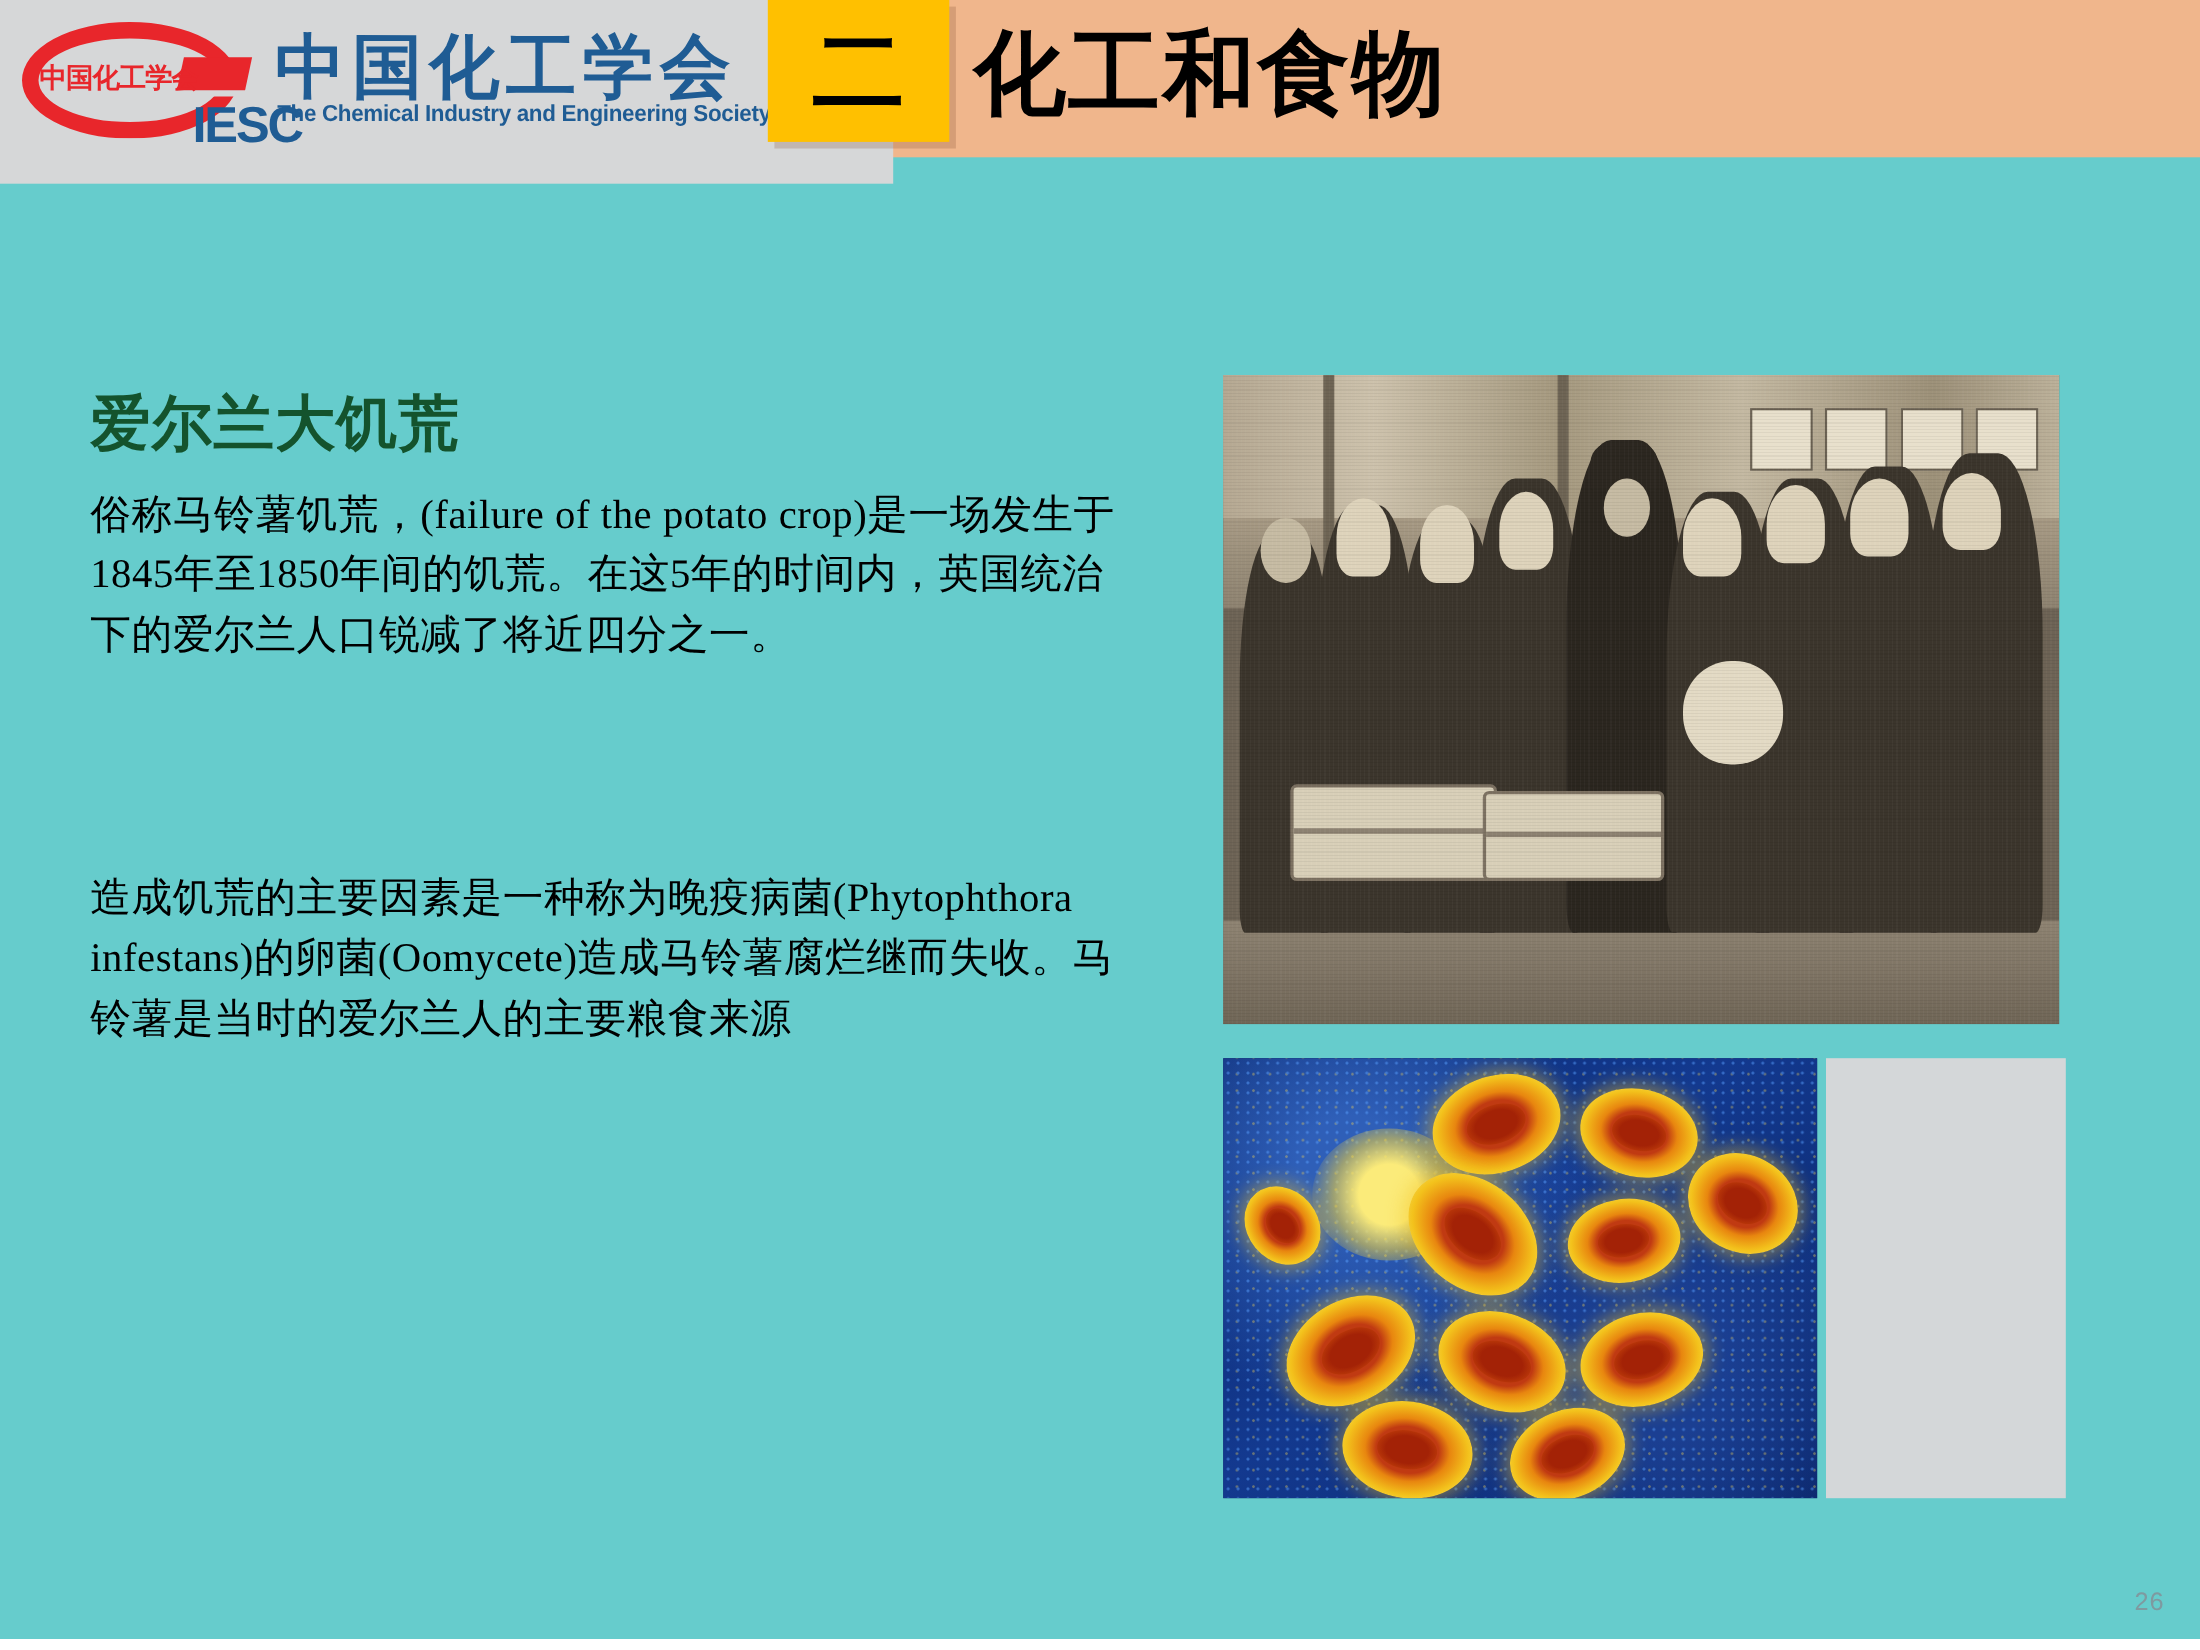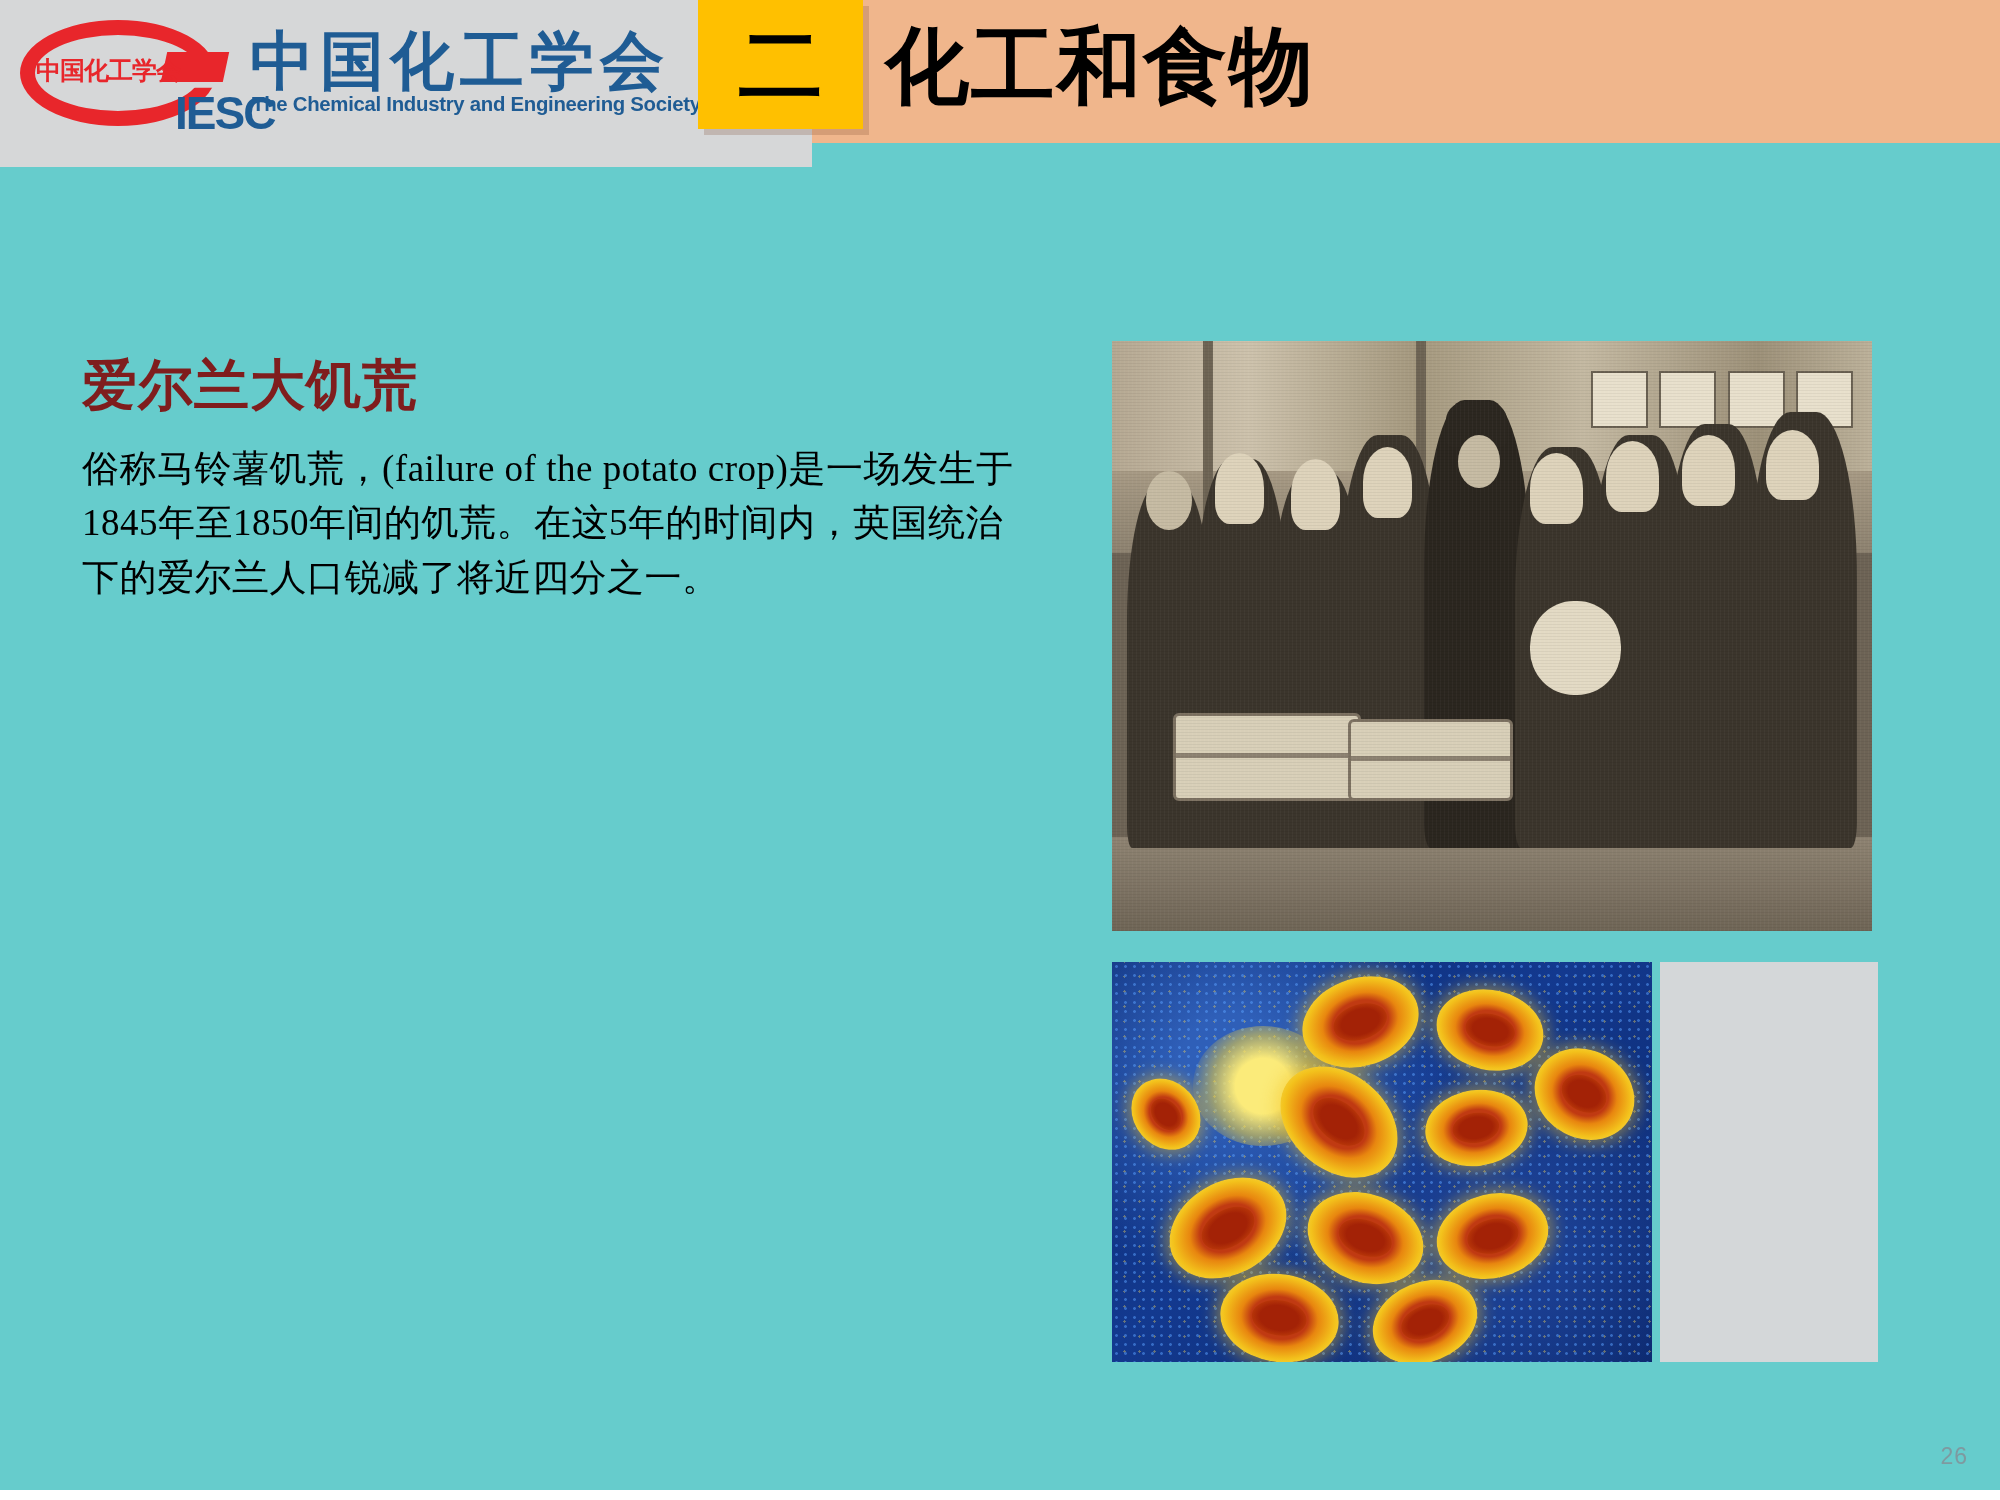--- a/index.html
+++ b/index.html
@@ -136,21 +136,21 @@
     left: 82px;
     width: 960px;
   }
   .sec-1 { top: 355px; }
   .sec-2 { top: 790px; }
 
   .sec-heading {
     font-family: "DejaVu Sans", sans-serif;
     font-size: 55px;
     font-weight: bold;
-    color: #7f1d1d;
+    color: #14532d;
     line-height: 1.1;
     margin: 0 0 26px 0;
     letter-spacing: 1px;
   }
   .sec-body {
     font-family: "Liberation Serif", "DejaVu Serif", serif;
     font-size: 37px;
     color: #000000;
     line-height: 1.48;
     margin: 0;
@@ -319,20 +319,21 @@
 
     <div class="header-title">化工和食物</div>
   </div>
 
   <div class="section sec-1">
     <h2 class="sec-heading">爱尔兰大饥荒</h2>
     <p class="sec-body">俗称马铃薯饥荒，(failure of the potato crop)是一场发生于1845年至1850年间的饥荒。在这5年的时间内，英国统治下的爱尔兰人口锐减了将近四分之一。</p>
   </div>
 
   <div class="section sec-2">
+    <p class="sec-body">造成饥荒的主要因素是一种称为晚疫病菌(Phytophthora infestans)的卵菌(Oomycete)造成马铃薯腐烂继而失收。马铃薯是当时的爱尔兰人的主要粮食来源</p>
   </div>
 
   <div class="photo-famine">
     <div class="fp-sky"></div>
     <div class="fp-wall"></div>
 
     <div class="fp-sign" style="left:63%;width:7%;"></div>
     <div class="fp-sign" style="left:72%;width:7%;"></div>
     <div class="fp-sign" style="left:81%;width:7%;"></div>
     <div class="fp-sign" style="left:90%;width:7%;"></div>

